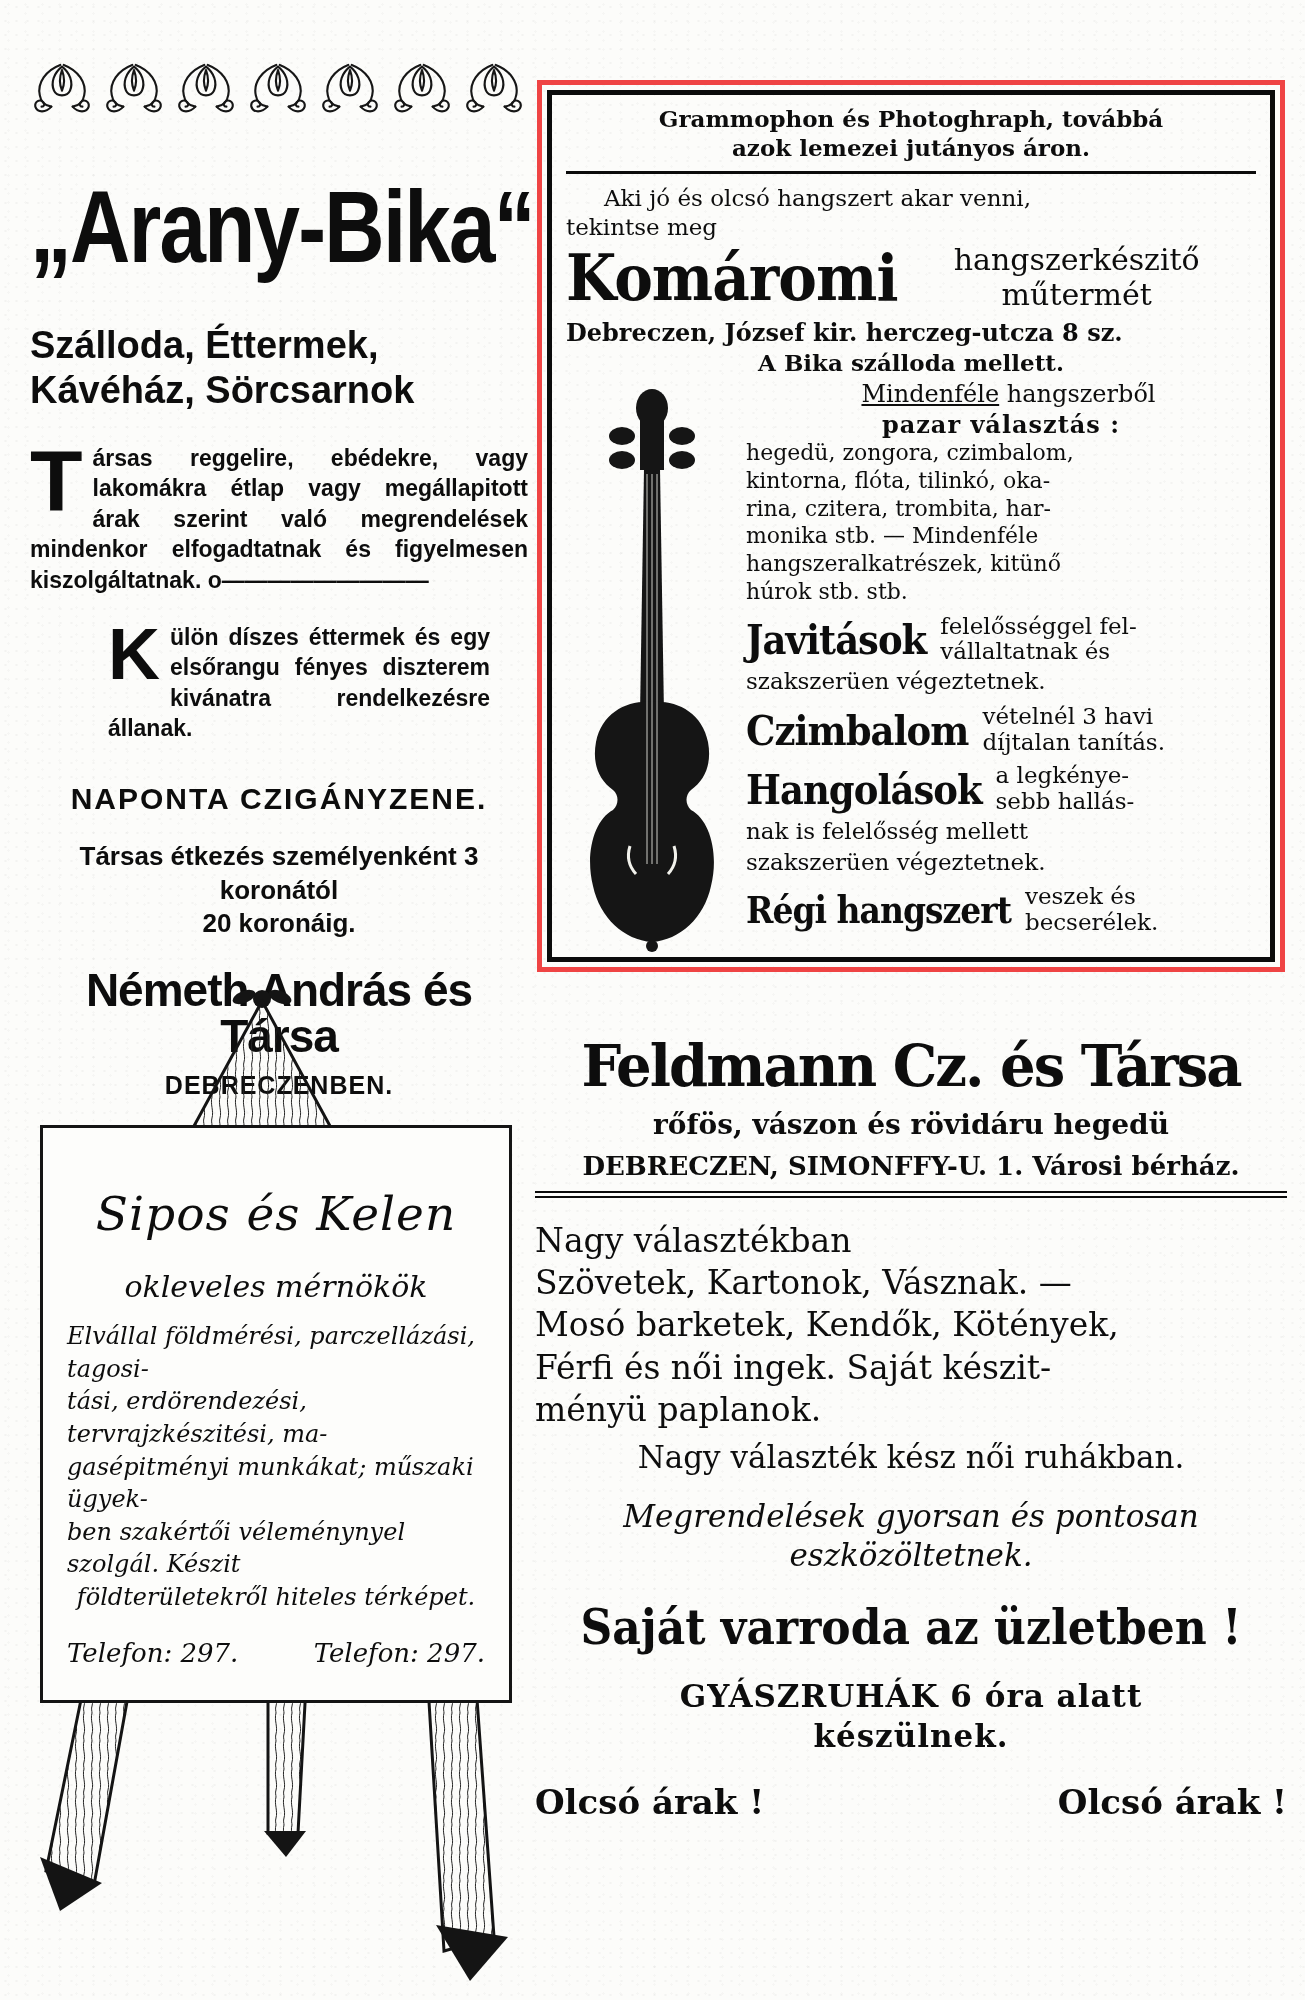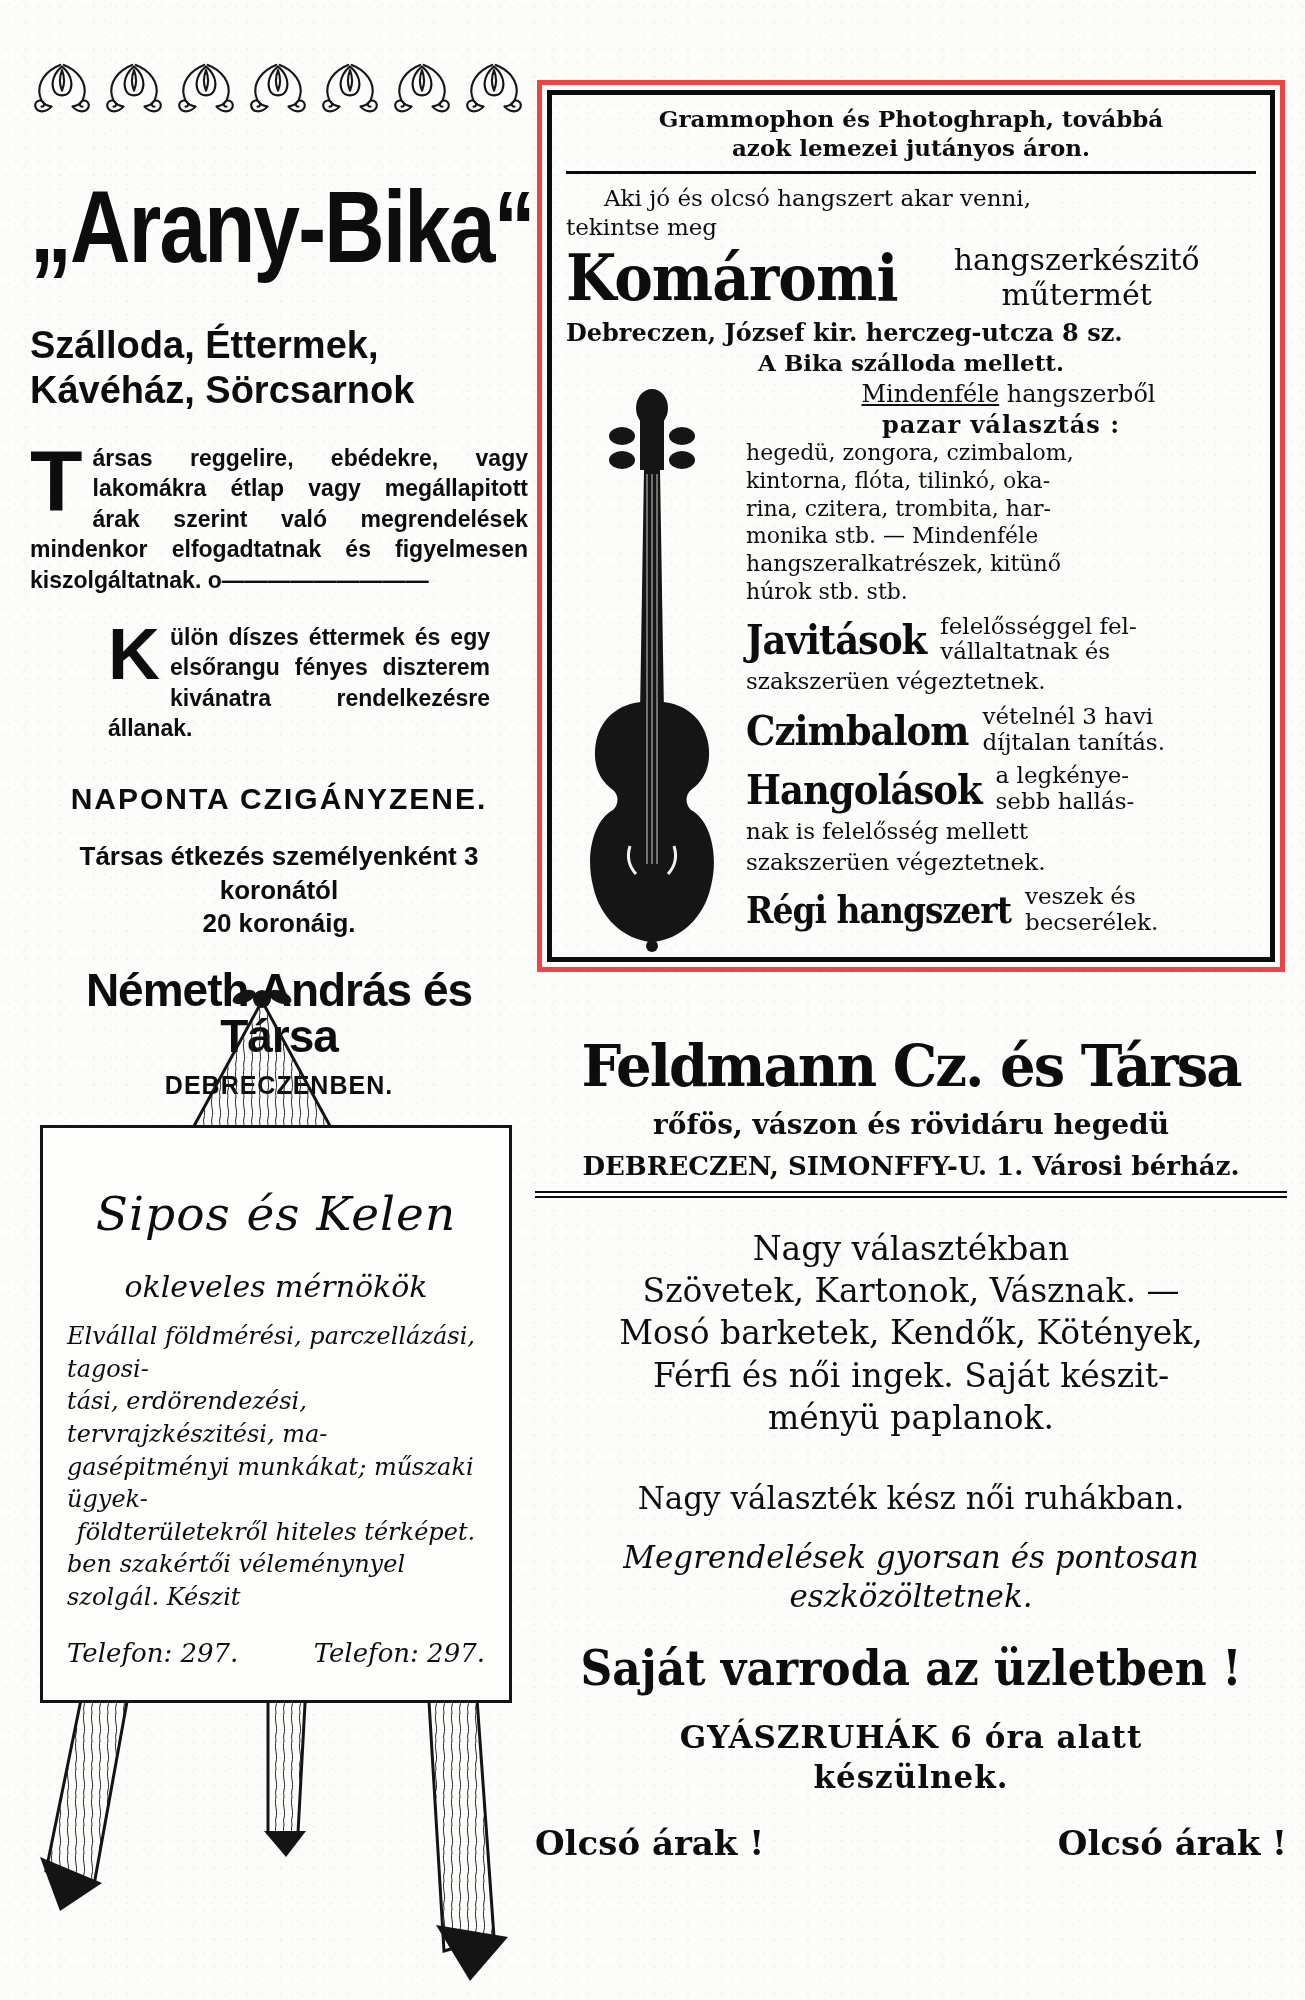--- a/index.html
+++ b/index.html
@@ -68,22 +68,22 @@
   .k-small{font-size:23px;line-height:1.12;}
   .k-tail{font-size:23px;line-height:1.25;margin-top:2px;}
 
   
   .f-col{position:absolute;left:535px;top:1030px;width:752px;font-family:"DejaVu Serif",serif;}
   .f-title{text-align:center;font-weight:700;font-size:56px;letter-spacing:-2px;white-space:nowrap;
     transform:scaleY(1.05);transform-origin:center top;}
   .f-sub{text-align:center;font-weight:700;font-size:28px;margin-top:12px;}
   .f-addr{text-align:center;font-weight:700;font-size:26px;margin-top:10px;padding-bottom:10px;
     border-bottom:7px double #0b0b0b;}
-  .f-body{text-align:center;font-size:33px;line-height:1.28;margin-top:30px;}
-  .f-b6{text-align:center;font-size:31px;margin-top:41px;}
+  .f-body{text-align:left;font-size:33px;line-height:1.28;margin-top:22px;}
+  .f-b6{text-align:center;font-size:31px;margin-top:8px;}
   .f-meg{text-align:center;font-style:italic;font-size:31px;line-height:1.25;margin-top:22px;}
   .f-banner{text-align:center;font-weight:700;font-size:44px;margin-top:26px;transform:scaleY(1.12);}
   .f-mourn{text-align:center;font-weight:700;font-size:31px;line-height:1.3;margin-top:24px;letter-spacing:1px;}
   .f-cheap{display:flex;justify-content:space-between;font-weight:700;font-size:34px;margin-top:26px;}
 </style>
 </head>
 <body>
 
 <div class="left-col">
 
@@ -158,22 +158,22 @@
   <polygon points="436,940 508,952 470,996" fill="#141414"></polygon>
 </svg>
 
 <div class="board">
   <div class="s-name">Sipos és Kelen</div>
   <div class="s-role">okleveles mérnökök</div>
   <div class="s-srv">
     <div>Elvállal földmérési, parczellázási, tagosi-</div>
     <div>tási, erdörendezési, tervrajzkészitési, ma-</div>
     <div>gasépitményi munkákat; műszaki ügyek-</div>
+    <div>ben szakértői véleménynyel szolgál. Készit</div>
     <div style="text-align:center;">földterületekről hiteles térképet.</div>
-    <div>ben szakértői véleménynyel szolgál. Készit</div>
   </div>
   <div class="s-phones">
     <span>Telefon: 297.</span>
     <span>Telefon: 297.</span>
   </div>
 </div>
 
 <div class="k-box">
   <div class="k-inner">
     <div class="k-head">

